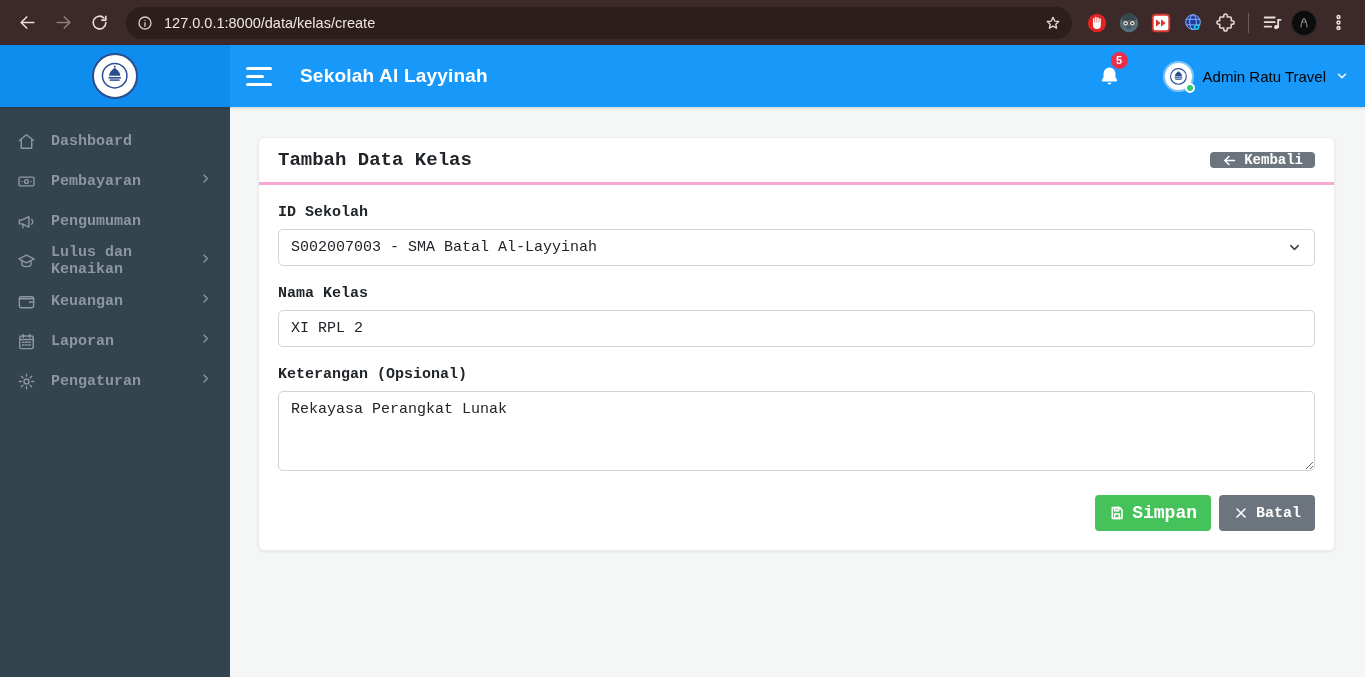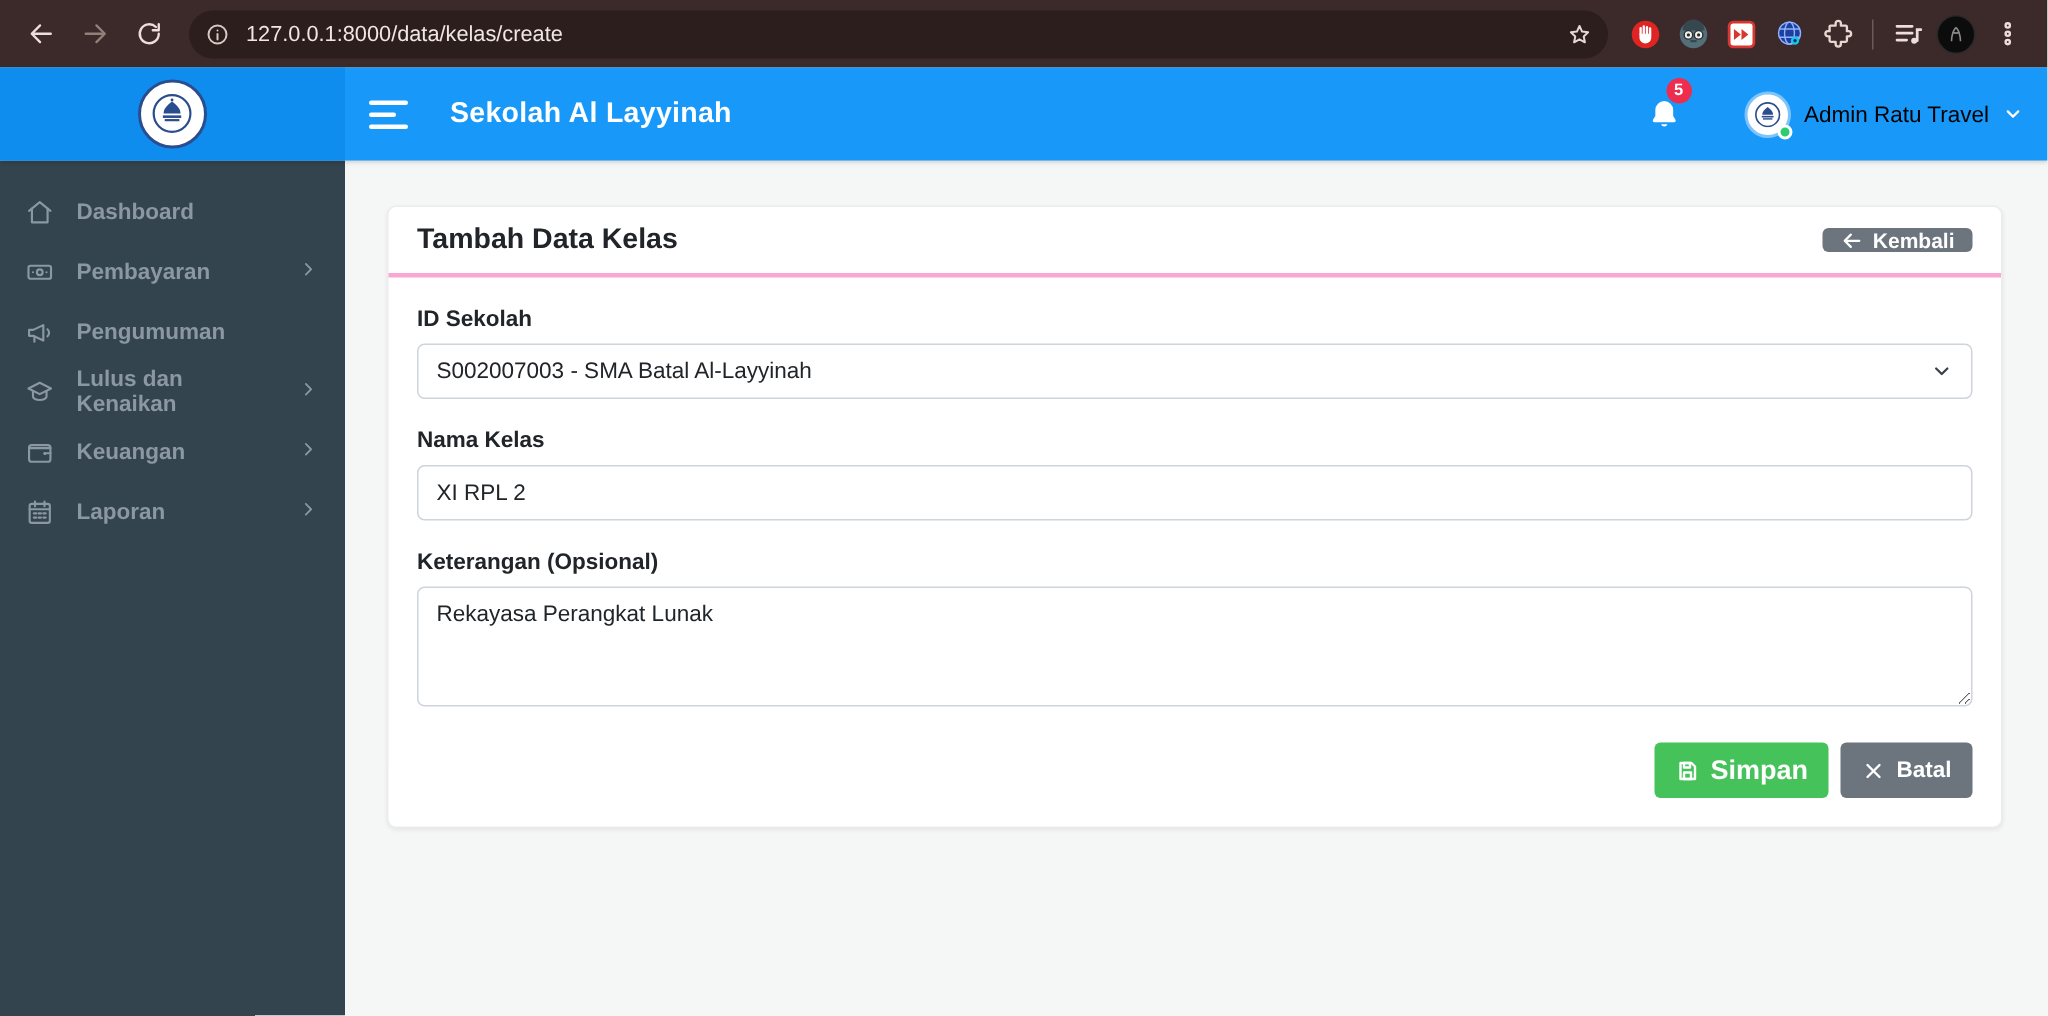--- a/index.html
+++ b/index.html
@@ -35,21 +35,21 @@
   .bell-wrap svg { width:23px; height:23px; display:block; }
   .badge { position:absolute; top:-13px; right:-7px; min-width:17px; height:17px; background:#ed2c4e; color:#fff; border-radius:50%; font-size:11px; font-weight:bold; display:flex; align-items:center; justify-content:center; }
   .user { display:flex; align-items:center; gap:9px; margin-right:16px; cursor:pointer; }
   .user-avatar { position:relative; width:31px; height:31px; }
   .user-avatar .emblem { width:31px; height:31px; border-color:#7fc4f8; }
   .status-dot { position:absolute; right:-1px; bottom:-1px; width:10px; height:10px; background:#2ecc71; border:2px solid #fff; border-radius:50%; }
   .user-name { color:#000000; font-weight:normal; font-size:15px; }
   .user svg.chv { width:14px; height:14px; stroke:#fff; fill:none; stroke-width:2.5; stroke-linecap:round; stroke-linejoin:round; }
 
   
-  .layout { display:flex; height:570px; }
+  .layout { display:flex; height:570px;font-family:Liberation Mono, monospace; }
   .sidebar { width:230px; background:#33444f; flex:0 0 auto; padding-top:14px; }
   .nav-item { height:40px; display:flex; align-items:center; padding:0 18px 0 17px; color:#8b97a2; gap:15px; font-size:15px; font-weight:bold; cursor:pointer; }
   .nav-item svg { width:19px; height:19px; stroke:currentColor; fill:none; stroke-width:1.8; stroke-linecap:round; stroke-linejoin:round; flex:0 0 auto; }
   .nav-item .chev { margin-left:auto; }
   .nav-item .chev svg { width:13px; height:13px; stroke-width:2.2; }
 
   .main { flex:1; padding:30px 30px 0 28px; background:#f5f6f6; }
 
   
   .card { background:#fff; border:1px solid #ececec; border-radius:6px; box-shadow:0 1px 3px rgba(0,0,0,.07); }
@@ -286,20 +286,30 @@
           <rect x="3.5" y="5" width="17" height="16" rx="1.8"></rect>
           <path d="M3.5 9.5h17M8 3v4M16 3v4"></path>
           <path d="M7 13h2M11 13h2M15 13h2M7 16.5h2M11 16.5h2M15 16.5h2"></path>
         </svg>
       <span>Laporan</span>
       <span class="chev"><svg viewBox="0 0 24 24">
             <path d="m9 5.5 6.5 6.5L9 18.5"></path>
           </svg></span>
     </div>
 
+    <div class="nav-item">
+      <svg viewBox="0 0 24 24">
+          <circle cx="12" cy="12" r="3.2"></circle>
+          <path d="M12 2.8v2.6M12 18.6v2.6M2.8 12h2.6M18.6 12h2.6M5.5 5.5l1.9 1.9M16.6 16.6l1.9 1.9M18.5 5.5l-1.9 1.9M7.4 16.6l-1.9 1.9"></path>
+        </svg>
+      <span>Pengaturan</span>
+      <span class="chev"><svg viewBox="0 0 24 24">
+            <path d="m9 5.5 6.5 6.5L9 18.5"></path>
+          </svg></span>
+    </div>
 
   </div>
 
   <div class="main">
     <div class="card">
       <div class="card-header">
         <div class="card-title">Tambah Data Kelas</div>
         <button class="btn btn-back">
           <svg viewBox="0 0 24 24">
               <path d="M20 12H5"></path>

